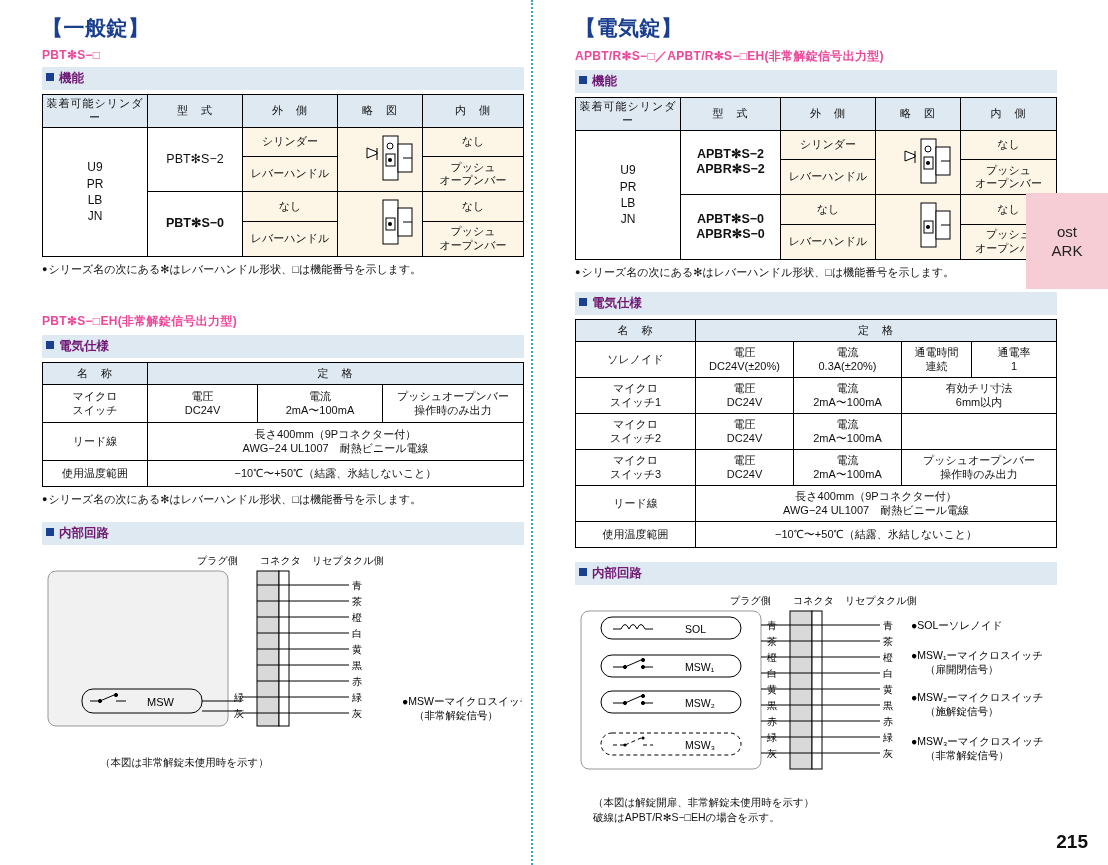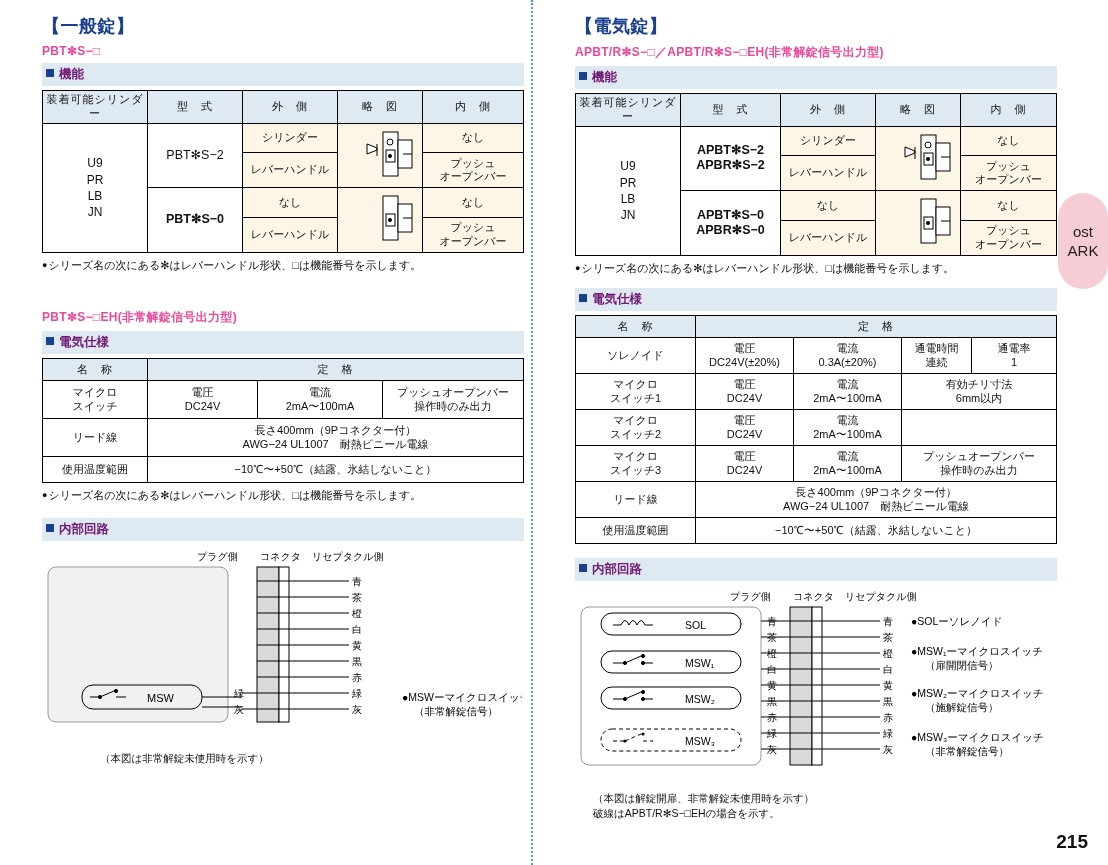--- a/index.html
+++ b/index.html
@@ -19,21 +19,21 @@
   .divider {
     position:absolute; left:531px; top:0; width:0; height:865px;
     border-left:2px dotted #3aa5c8;
   }
 
   .col { position:absolute; top:0; }
   .col-left { left:42px; width:482px; }
   .col-right { left:575px; width:482px; }
 
   h2.section {
-    font-size:18px; font-weight:bold; color:#1a3f8f;
+    font-size:21px; font-weight:bold; color:#1a3f8f;
     margin:0 0 6px 0; letter-spacing:0.5px;
   }
   .model-title {
     font-size:12px; font-weight:bold; color:#ec4899; margin:6px 0 5px 0;
     letter-spacing:0.3px;
   }
   .bar {
     background:#dfe9f2;
     font-size:12.5px; font-weight:bold; color:#701a75;
     padding:3px 6px 3px 4px;
@@ -50,24 +50,24 @@
     padding:2px 2px;
     line-height:1.25;
   }
   table.tbl th { background:#dfe9f2; font-weight:normal; height:22px; letter-spacing:1px;}
   td.tint { background:#fdf6e6; }
   .note { font-size:11px; margin:5px 0 0 0; line-height:1.4; }
   .note::before { content:"●"; font-size:9px; margin-right:1px; vertical-align:1px;}
 
   
   .edge-tab {
-    position:absolute; right:0; top:193px; width:50px; height:96px;
+    position:absolute; right:0; top:193px; width:82px; height:96px;
     background:#f6cdd4; display:flex; flex-direction:column;
     align-items:center; justify-content:center;
-    font-size:15px; color:#222; line-height:1.3;border-radius:26px;
+    font-size:15px; color:#222; line-height:1.3;
   }
 
   .pagenum { position:absolute; right:20px; bottom:12px; font-size:19px; font-weight:bold; }
 
   
   .circuit { position:relative; margin-top:8px; }
   .circuit svg { display:block; }
   .cap { font-size:10.5px; margin-top:2px; line-height:1.35; }
 </style>
 </head>

